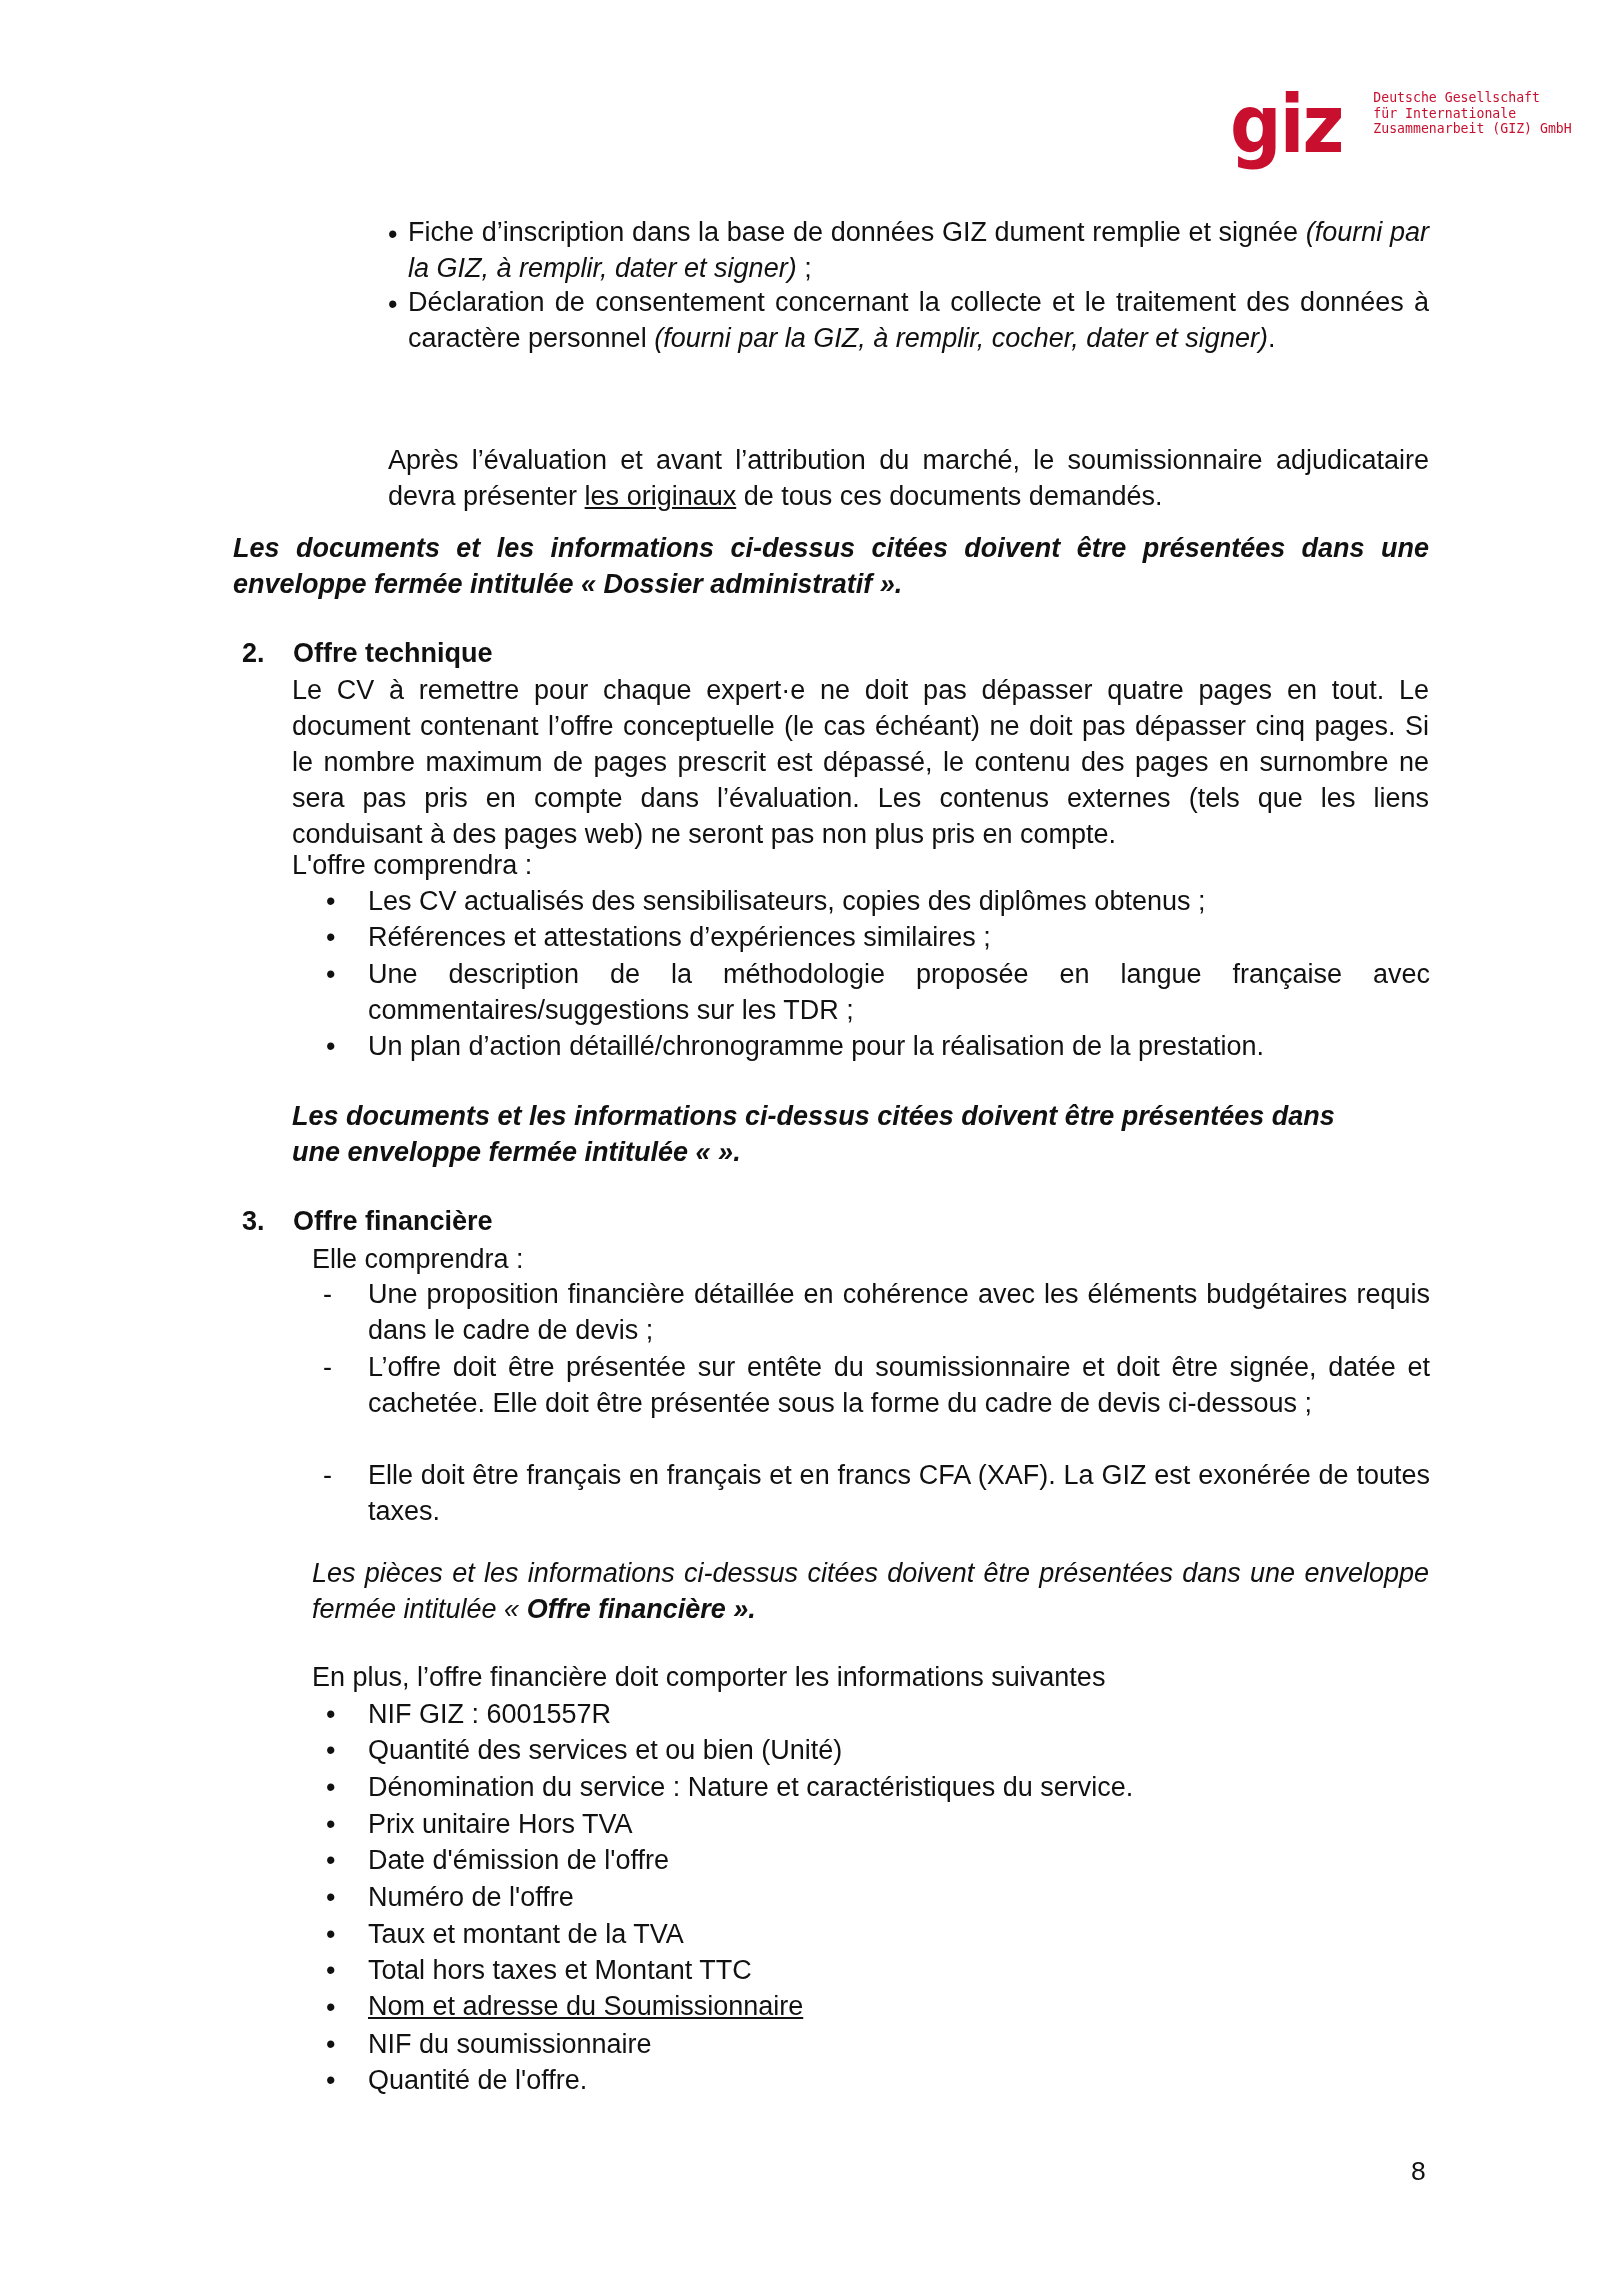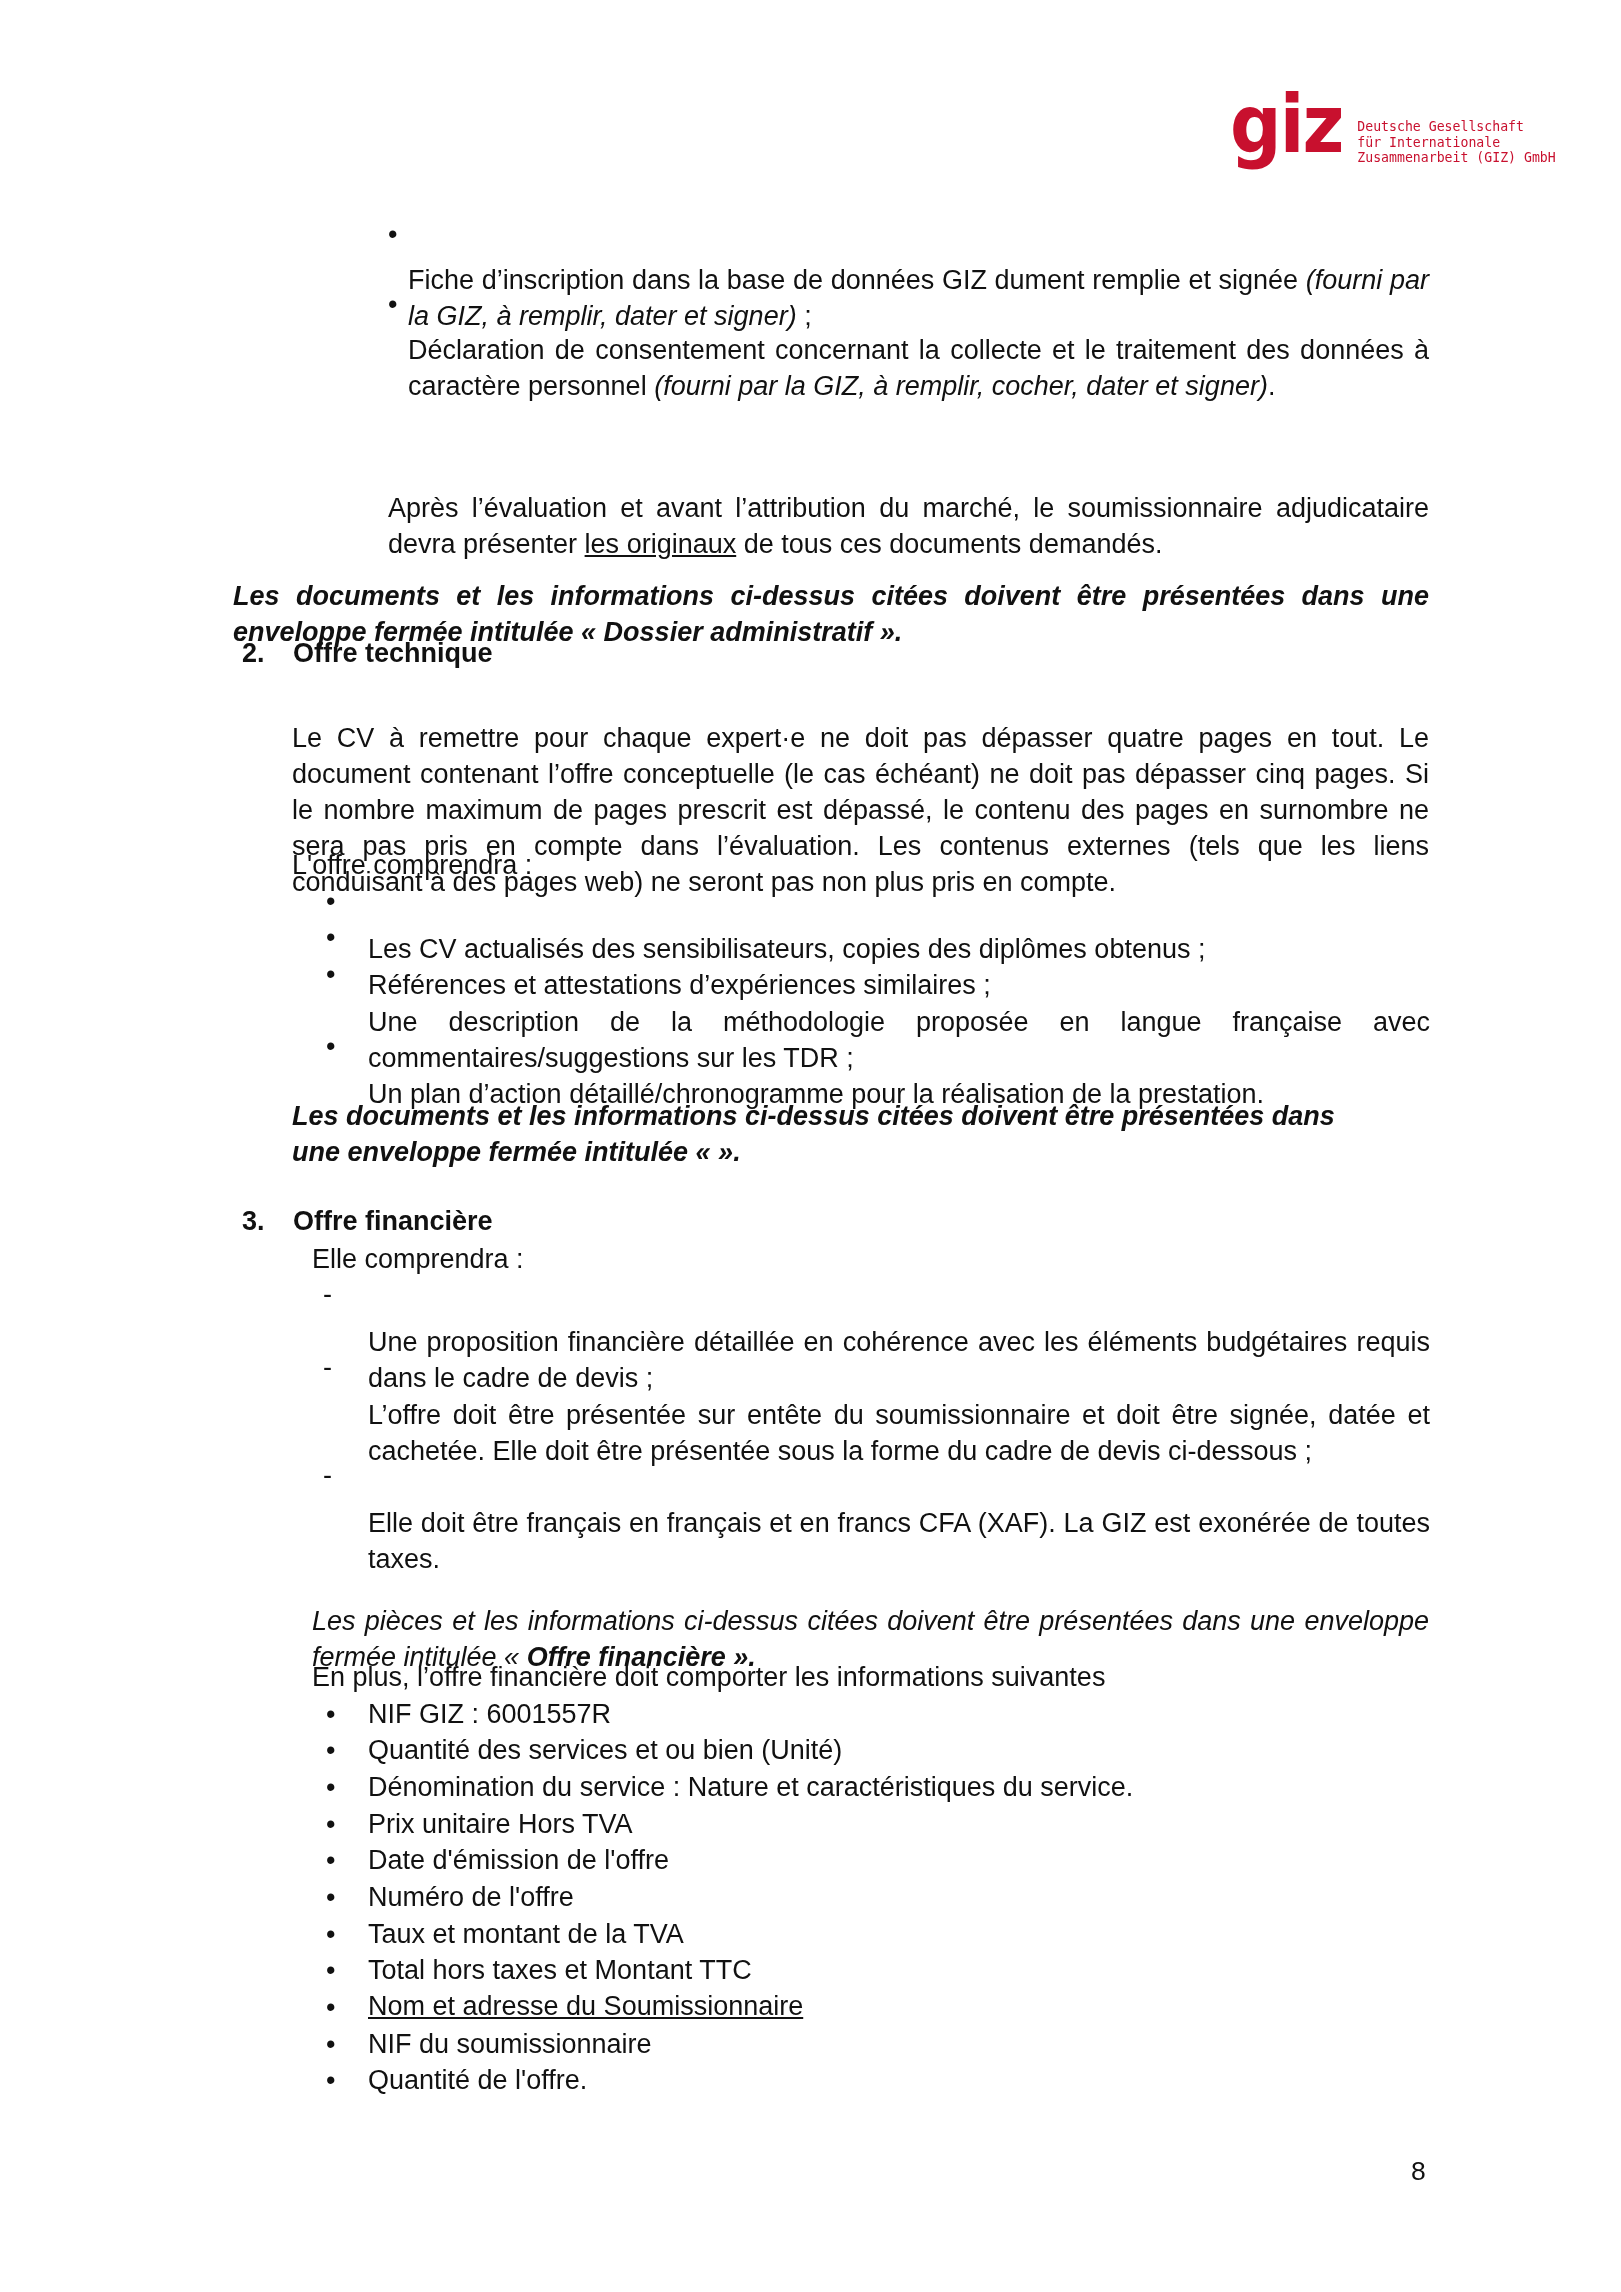--- a/index.html
+++ b/index.html
@@ -1,33 +1,33 @@
 <!DOCTYPE html>
 <html><head>
   <meta charset="utf-8">
   <style>
     html, body { margin: 0; padding: 0; background: #ffffff; }
     body {
       width: 1621px; height: 2293px; position: relative; overflow: hidden;
       font-family: "Liberation Sans", sans-serif; color: #111111;
     }
-    .logo { position: absolute; left: 1230px; top: 90px; display: flex; align-items: flex-end; }
+    .logo { position: absolute; left: 1230px; top: 90px; display: flex; align-items: flex-start; gap: 16px; }
     .logo-mark {
       font-family: "DejaVu Sans", sans-serif; font-weight: bold; color: #c8102e;
       font-size: 80px; line-height: 69px; letter-spacing: -2px; height: 76px;
       transform: scaleX(0.9); transform-origin: left center; margin-right: -3.9px;
     }
     .logo-text {
       font-family: "DejaVu Sans Mono", monospace; color: #c8102e;
       font-size: 13.2px; line-height: 15.7px; margin-left: 5.9px; margin-top: 0px;
     }
     .logo-text div { white-space: nowrap; }
 
     .txt { position: absolute; font-size: 27px; line-height: 36px; }
-    .just { text-align: justify; text-align-last: left; margin-top: 48px; }
+    .just { text-align: justify; text-align-last: left; }
     .it { font-style: italic; }
     .bi { font-style: italic; font-weight: bold; }
     .b { font-weight: bold; }
     .u { text-decoration: underline; }
 
     .blt { position: absolute; font-size: 27px; line-height: 36px; }
     .page-num { position: absolute; left: 1411px; top: 2156px; font-size: 26.5px; }
   </style>
 </head>
 <body>

